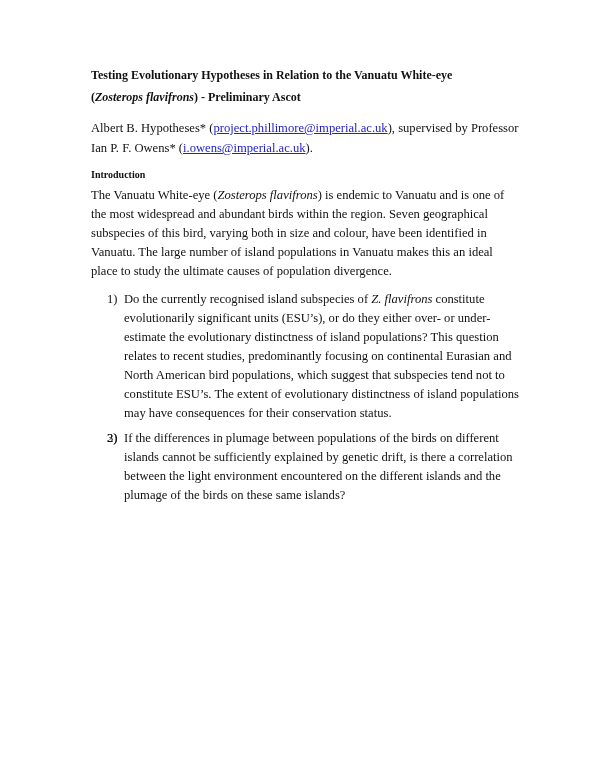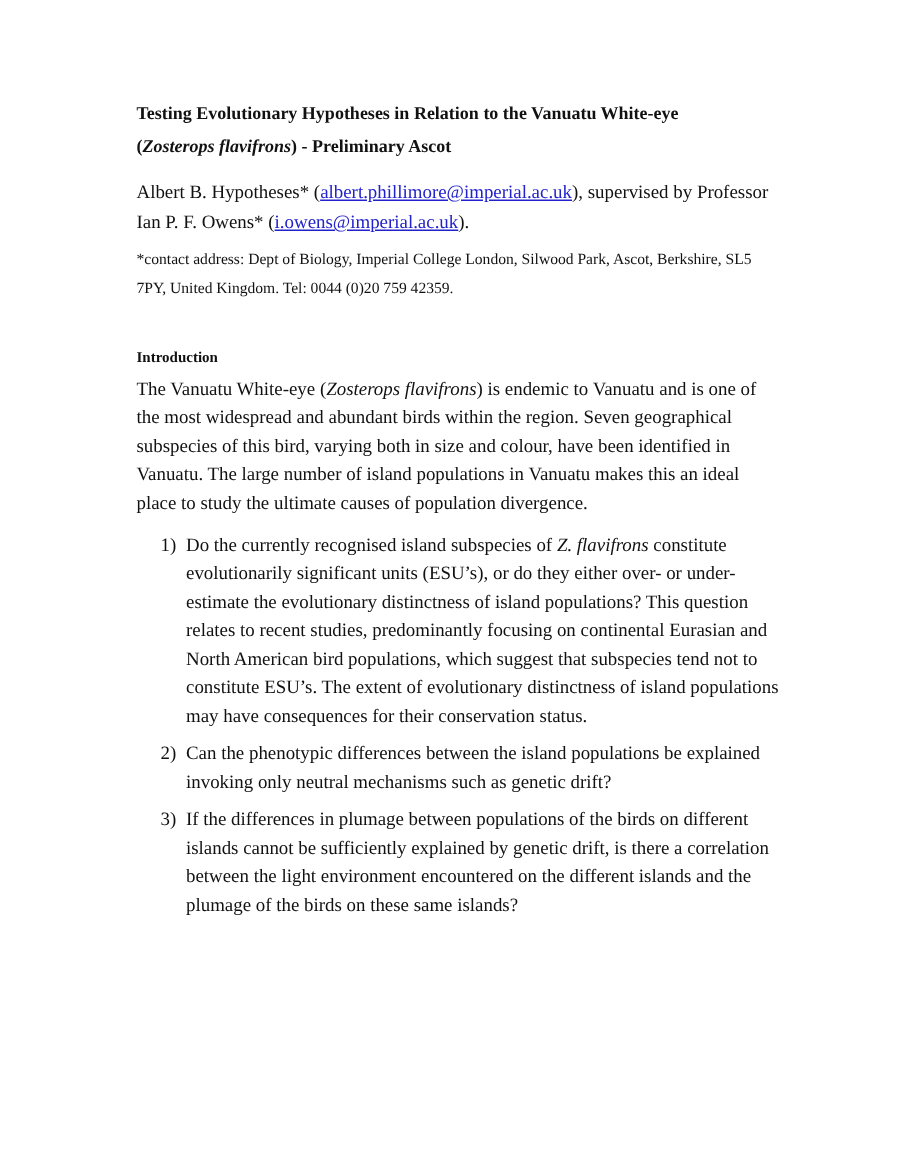--- a/index.html
+++ b/index.html
@@ -76,40 +76,38 @@
 <body>
 
 <div class="page">
 
   <h1 class="title">
     <span>Testing Evolutionary Hypotheses in Relation to the Vanuatu White-eye</span><br>
     <span>(</span><i>Zosterops flavifrons</i><span>) - Preliminary Ascot</span>
   </h1>
 
   <p class="authors">
-    <span>Albert B. Hypotheses* (</span><a class="email" href="#">albert.phillimore@imperial.ac.uk</a><span>), supervised by Professor Ian P. F. Owens* (</span><a class="email" href="#">i.owens@imperial.ac.uk</a><span>).</span>
+    <span>Albert B. Hypotheses* (</span><a class="email" href="#">project.phillimore@imperial.ac.uk</a><span>), supervised by Professor Ian P. F. Owens* (</span><a class="email" href="#">i.owens@imperial.ac.uk</a><span>).</span>
   </p>
 
-  <p class="contact">*contact address: Dept of Biology, Imperial College London, Silwood Park, Ascot, Berkshire, SL5 7PY, United Kingdom. Tel: 0044 (0)20 759 42359.</p>
 
   <h2 class="section-heading">Introduction</h2>
 
   <p class="para">
     <span>The Vanuatu White-eye (</span><i>Zosterops flavifrons</i><span>) is endemic to Vanuatu and is one of the most widespread and abundant birds within the region.  Seven geographical subspecies of this bird, varying both in size and colour, have been identified in Vanuatu. The large number of island populations in Vanuatu makes this an ideal place to study the ultimate causes of population divergence.</span>
   </p>
 
 
   <ol class="questions">
     <li class="q-item">
       <span class="q-num">1)</span>
       <span>Do the currently recognised island subspecies of </span><i>Z. flavifrons</i><span> constitute evolutionarily significant units (ESU’s), or do they either over- or under-estimate the evolutionary distinctness of island populations? This question relates to recent studies, predominantly focusing on continental Eurasian and North American bird populations, which suggest that subspecies tend not to constitute ESU’s. The extent of evolutionary distinctness of island populations may have consequences for their conservation status.</span>
     </li>
     <li class="q-item">
       <span class="q-num">2)</span>
-      <span>Can the phenotypic differences between the island populations be explained invoking only neutral mechanisms such as genetic drift?</span>
     </li>
     <li class="q-item">
       <span class="q-num">3)</span>
       <span>If the differences in plumage between populations of the birds on different islands cannot be sufficiently explained by genetic drift, is there a correlation between the light environment encountered on the different islands and the plumage of the birds on these same islands?</span>
     </li>
   </ol>
 
 </div>
 
 </body></html>

